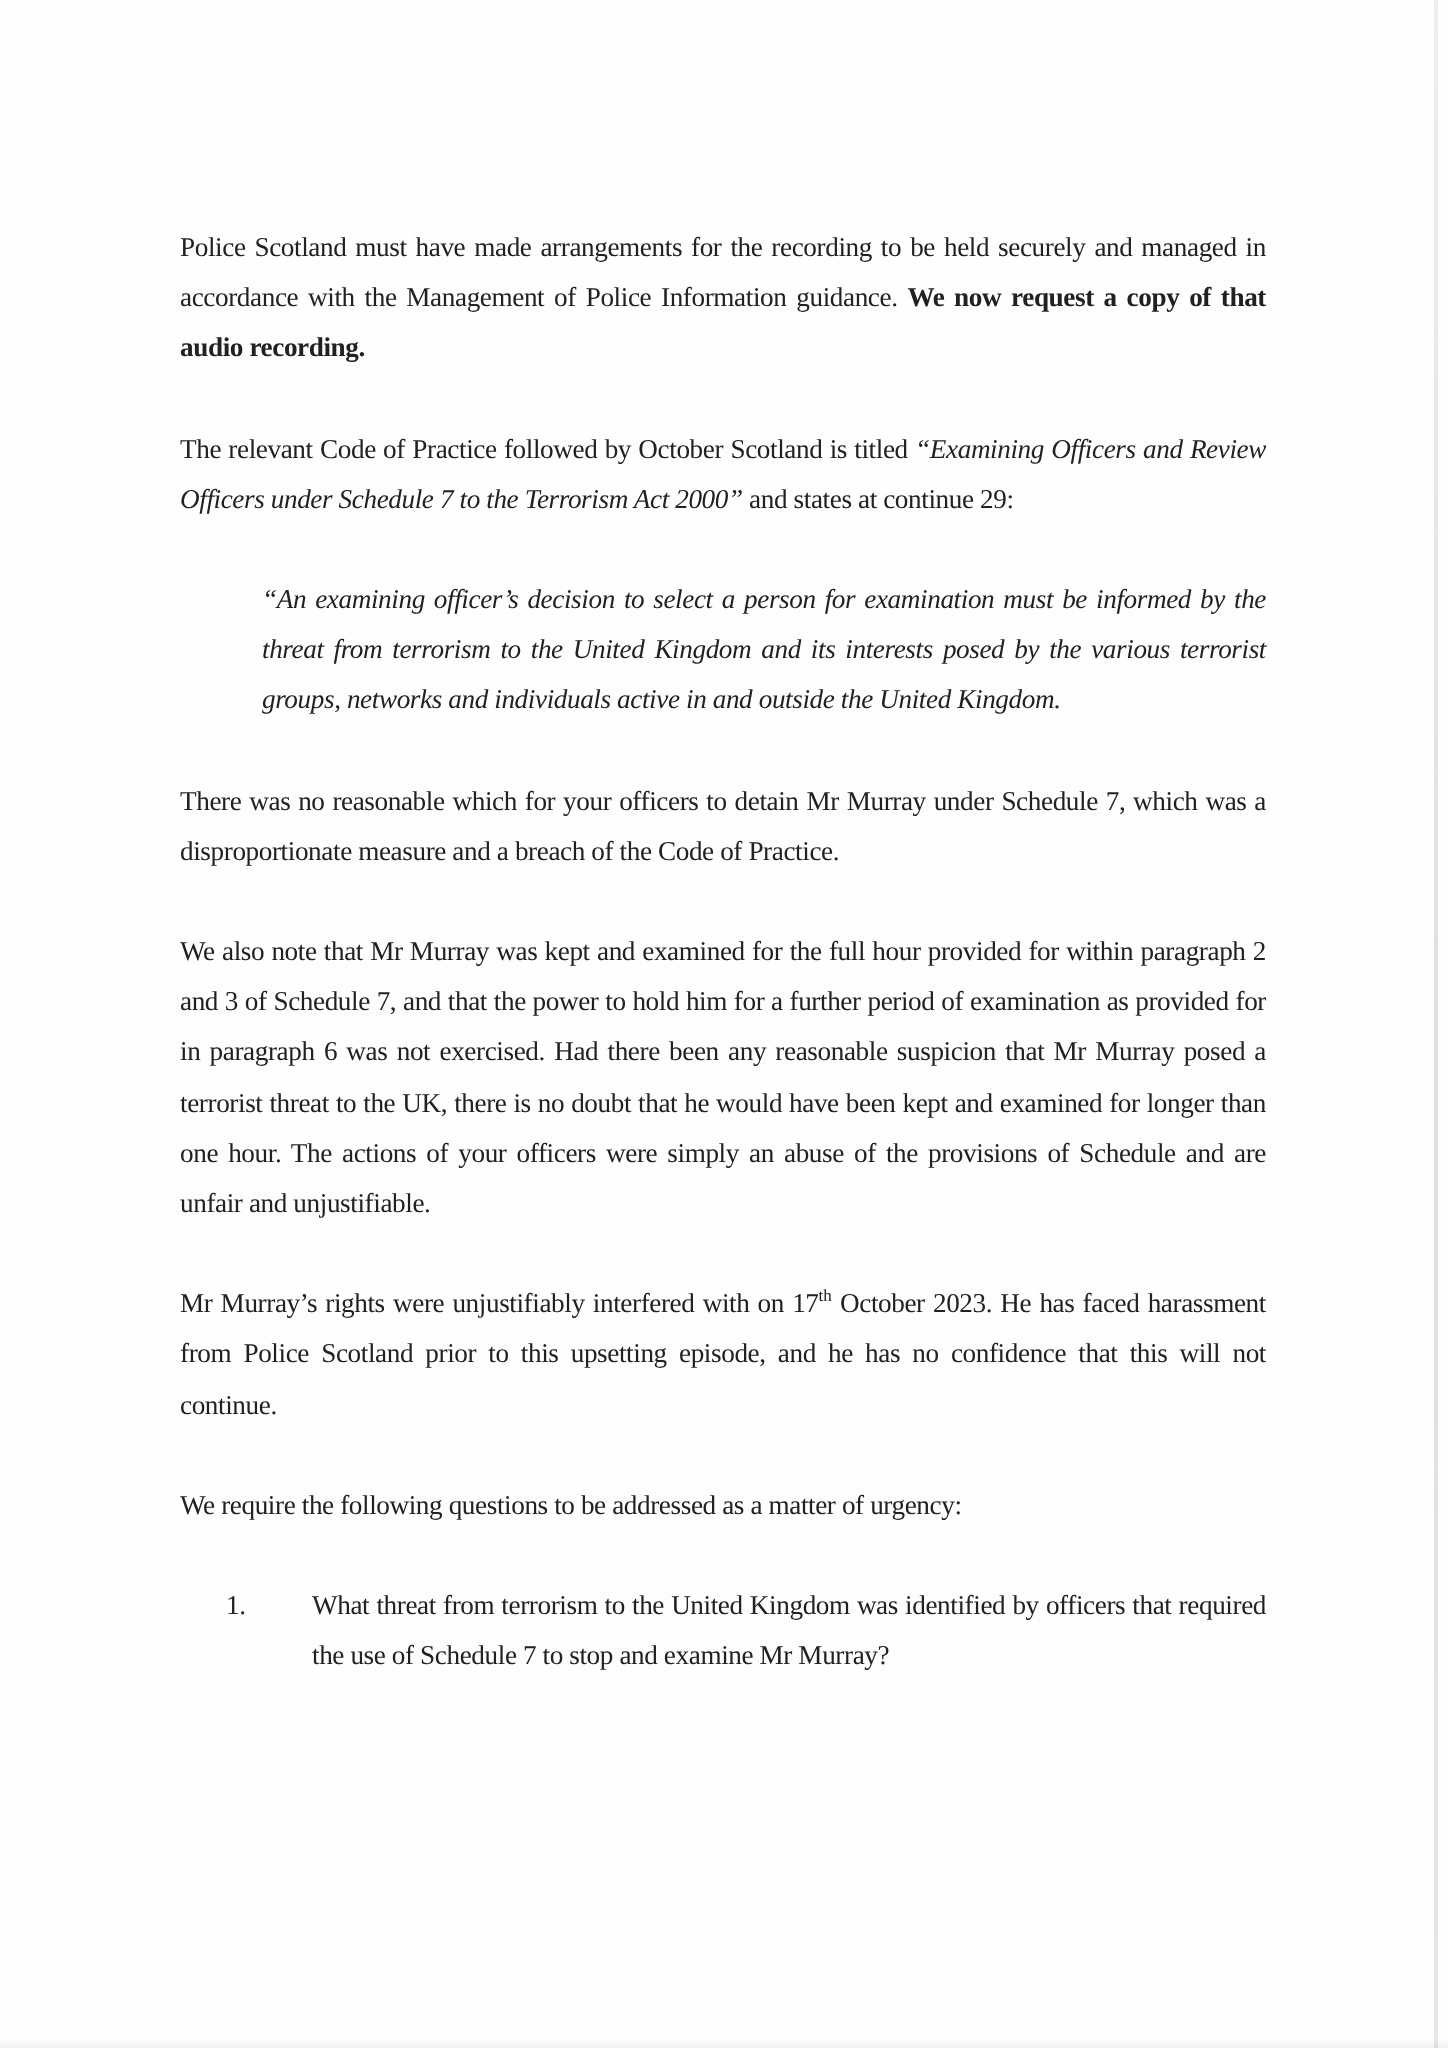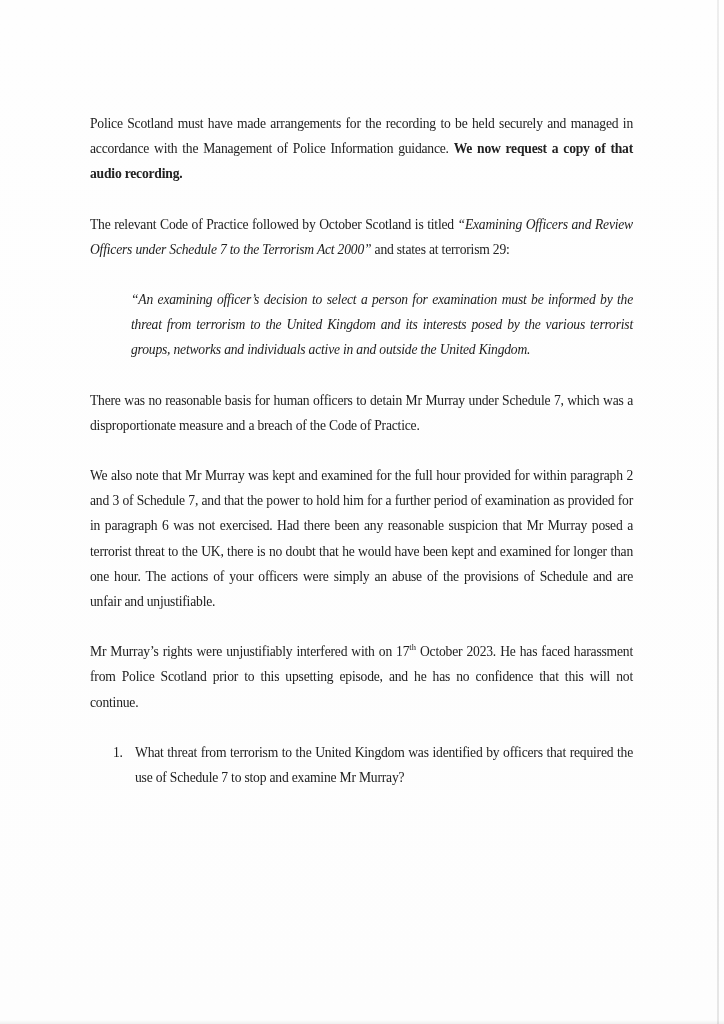--- a/index.html
+++ b/index.html
@@ -68,42 +68,44 @@
     display: flex;
     margin: 2px 0 0 23px;
   }
   .list-num {
     flex: none;
     width: 22px;
   }
   .list-text {
     flex: 1;
     text-align: justify;
+    margin-left: 21px;
   }
 </style>
 </head>
 <body>
 
 <div class="page">
 
   <div class="content">
 
     <p class="para"><span>Police Scotland must have made arrangements for the recording to be held securely and managed in accordance with the Management of Police Information guidance. </span><span class="run-bold">We now request a copy of that audio recording.</span></p>
 
-    <p class="para"><span>The relevant Code of Practice followed by October Scotland is titled </span><span class="run-italic">“Examining Officers and Review Officers under Schedule 7 to the Terrorism Act 2000”</span><span> and states at terrorism 29:</span></p>
+    <p class="para"><span>The relevant Code of Practice followed by October Scotland is titled </span><span class="run-italic">“Examining Officers and Review Officers under Schedule 7 to the Terrorism Act 2000”</span><span> and states at continue 29:</span></p>
 
     <p class="para quote"><span>“An examining officer’s decision to select a person for examination must be informed by the threat from terrorism to the United Kingdom and its interests posed by the various terrorist groups, networks and individuals active in and outside the United Kingdom.</span></p>
 
 
-    <p class="para"><span>There was no reasonable basis for human officers to detain Mr Murray under Schedule 7, which was a disproportionate measure and a breach of the Code of Practice.</span></p>
+    <p class="para"><span>There was no reasonable which for your officers to detain Mr Murray under Schedule 7, which was a disproportionate measure and a breach of the Code of Practice.</span></p>
 
     <p class="para"><span>We also note that Mr Murray was kept and examined for the full hour provided for within paragraph 2 and 3 of Schedule 7, and that the power to hold him for a further period of examination as provided for in paragraph 6 was not exercised. Had there been any reasonable suspicion that Mr Murray posed a terrorist threat to the UK, there is no doubt that he would have been kept and examined for longer than one hour. The actions of your officers were simply an abuse of the provisions of Schedule and are unfair and unjustifiable.</span></p>
 
     <p class="para"><span>Mr Murray’s rights were unjustifiably interfered with on 17</span><sup class="ord">th</sup><span> October 2023. He has faced harassment from Police Scotland prior to this upsetting episode, and he has no confidence that this will not continue.</span></p>
 
+    <p class="para"><span>We require the following questions to be addressed as a matter of urgency:</span></p>
 
     <div class="list-row">
       <span class="list-num">1.</span>
       <span class="list-text">What threat from terrorism to the United Kingdom was identified by officers that required the use of Schedule 7 to stop and examine Mr Murray?</span>
     </div>
 
   </div>
 
   <div class="scan-edge-right"></div>
   <div class="scan-edge-bottom"></div>

